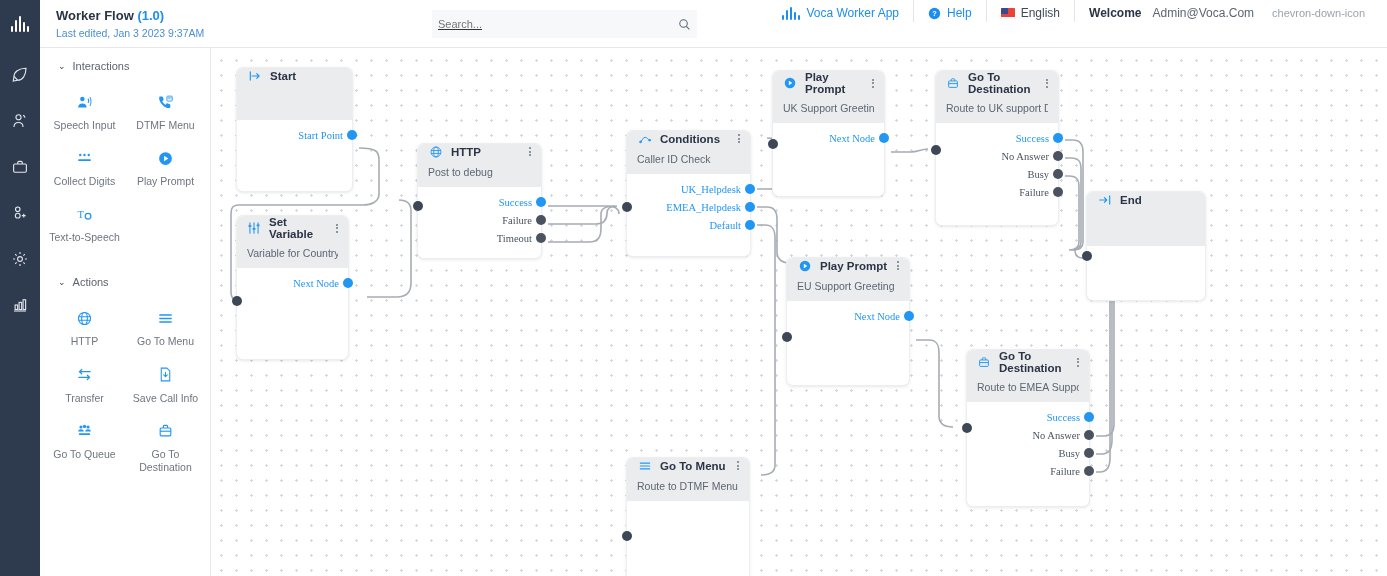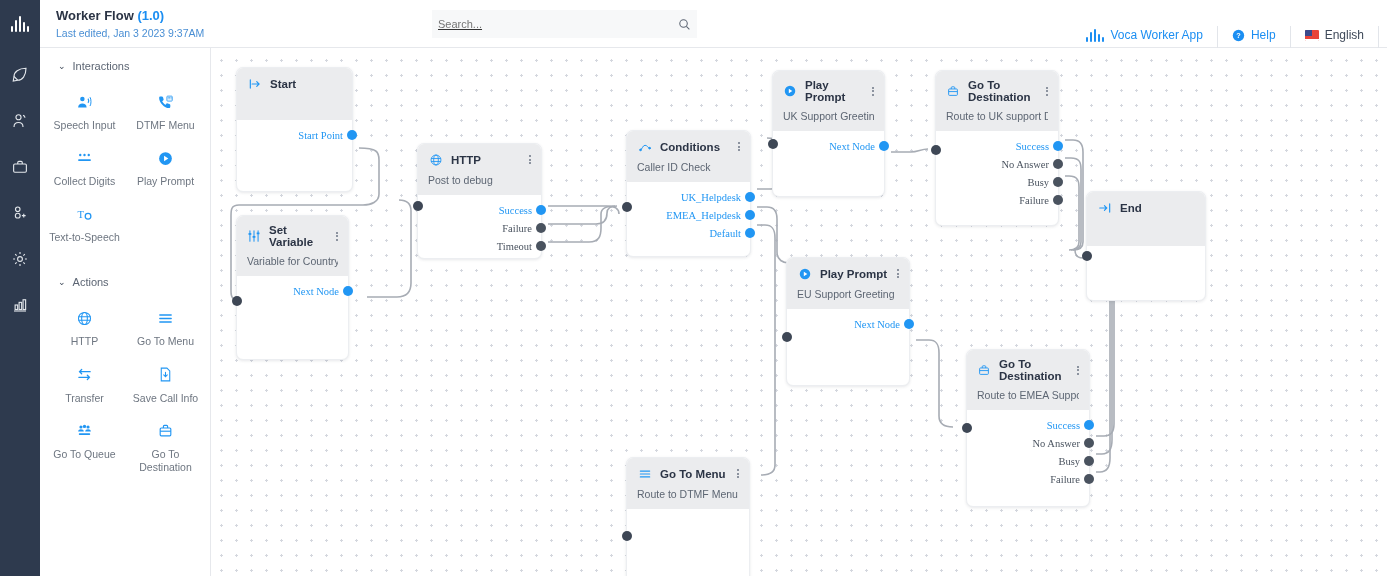--- a/index.html
+++ b/index.html
@@ -24,21 +24,21 @@
   .flowtitle{position:absolute;left:56px;top:8px;font-size:13px;font-weight:bold;color:#2b3445;}
   .flowtitle .ver{color:#1b8ef2;font-weight:bold;}
   .flowsub{position:absolute;left:56px;top:27px;font-size:10.5px;color:#4a8fd4;}
 
   .searchwrap{position:absolute;left:432px;top:10px;width:265px;height:28px;background:#f7f8f9;
               border:none;display:flex;align-items:center;text-decoration:underline;}
   .searchwrap input{flex:1;border:none;background:transparent;outline:none;font-size:11px;
                     color:#8a9099;padding-left:6px;font-family:"Liberation Sans",sans-serif;}
   .searchwrap .sicon{width:26px;display:flex;align-items:center;justify-content:center;}
 
-  .topright{position:absolute;right:8px;top:0;height:48px;display:flex;align-items:flex-end;font-size:12px;}
+  .topright{position:absolute;right:8px;top:0;height:48px;display:flex;align-items:flex-start;font-size:12px;}
   .tr-item{display:flex;align-items:center;gap:6px;padding:0 14px;height:26px;color:#3f4a5a;}
   .tr-sep{width:1px;height:22px;background:#e2e5ea;}
   .tr-item.blue{color:#1b8ef2;}
   .welcome{font-weight:bold;color:#2b3445;}
   .userid{color:#5c6573;margin-left:5px;}
   .caret{color:#9aa3ae;margin-left:12px;font-size:11px;}
   .flagicon{width:14px;height:11px;border-radius:1px;overflow:hidden;display:inline-block;position:relative;background:#e8443a;}
   .flagicon::before{content:"";position:absolute;left:0;top:0;width:7px;height:6px;background:#3b4a8c;}
   .flagicon::after{content:"";position:absolute;left:0;bottom:0;width:100%;height:2px;background:#fff;}
 
@@ -62,21 +62,21 @@
 
   
   .canvas{position:absolute;left:211px;top:48px;width:1176px;height:528px;background:#fff;
           background-image:radial-gradient(#d4d7de 1px, transparent 1.1px);
           background-size:15px 15px; background-position:3px 5px; overflow:hidden;}
   .edges{position:absolute;left:0;top:0;width:1176px;height:528px;pointer-events:none;}
 
   
   .node{position:absolute;background:#fff;border:1px solid #eceef1;border-radius:7px;
         box-shadow:0 1px 3px rgba(20,30,50,.10);}
-  .node .head{background:#ebecee;border-radius:6px 6px 0 0;padding:8px 10px 9px 10px;}
+  .node .head{background:#ebecee;border-radius:6px 6px 0 0;padding:0 10px 9px 10px;}
   .node .title{display:flex;align-items:center;gap:8px;}
   .node .title .nic{width:15px;height:15px;display:flex;align-items:center;justify-content:center;color:#1b8ef2;}
   .node .title .nic svg{width:14px;height:14px;}
   .node .title .ntxt{font-size:11.5px;font-weight:bold;color:#2b3445;}
   .node .kebab{margin-left:auto;color:#6c7684;font-size:12px;letter-spacing:0;line-height:8px;
                display:flex;flex-direction:column;gap:1.5px;align-items:center;}
   .node .kebab b{width:2px;height:2px;border-radius:50%;background:#6c7684;display:block;}
   .node .desc{font-size:10.5px;color:#5d6673;margin-top:7px;white-space:nowrap;overflow:hidden;}
   .node .body{padding:6px 0 8px 0;}
   .port{display:flex;align-items:center;justify-content:flex-end;height:18px;padding-right:0;position:relative;}
@@ -149,20 +149,25 @@
             <text x="8" y="11.6" font-size="9" text-anchor="middle" fill="#fff" font-family="Liberation Sans, sans-serif" font-weight="bold">?</text>
           </svg>
         <span>Help</span>
       </div>
       <div class="tr-sep"></div>
       <div class="tr-item">
         <span class="flagicon"></span>
         <span>English</span>
       </div>
       <div class="tr-sep"></div>
+      <div class="tr-item">
+        <span class="welcome">Welcome</span>
+        <span class="userid">Admin@Voca.Com</span>
+        <span class="caret">chevron-down-icon</span>
+      </div>
     </div>
   </div>
 
   <div class="rail">
     <div class="ri">
       <svg viewBox="0 0 24 24">
           <path d="M4 14c0-6 6-11 16-11 0 10-5 16-11 16l-5-5z"></path>
           <path d="M4 14l-1 6 6-1"></path>
         </svg>
     </div>

